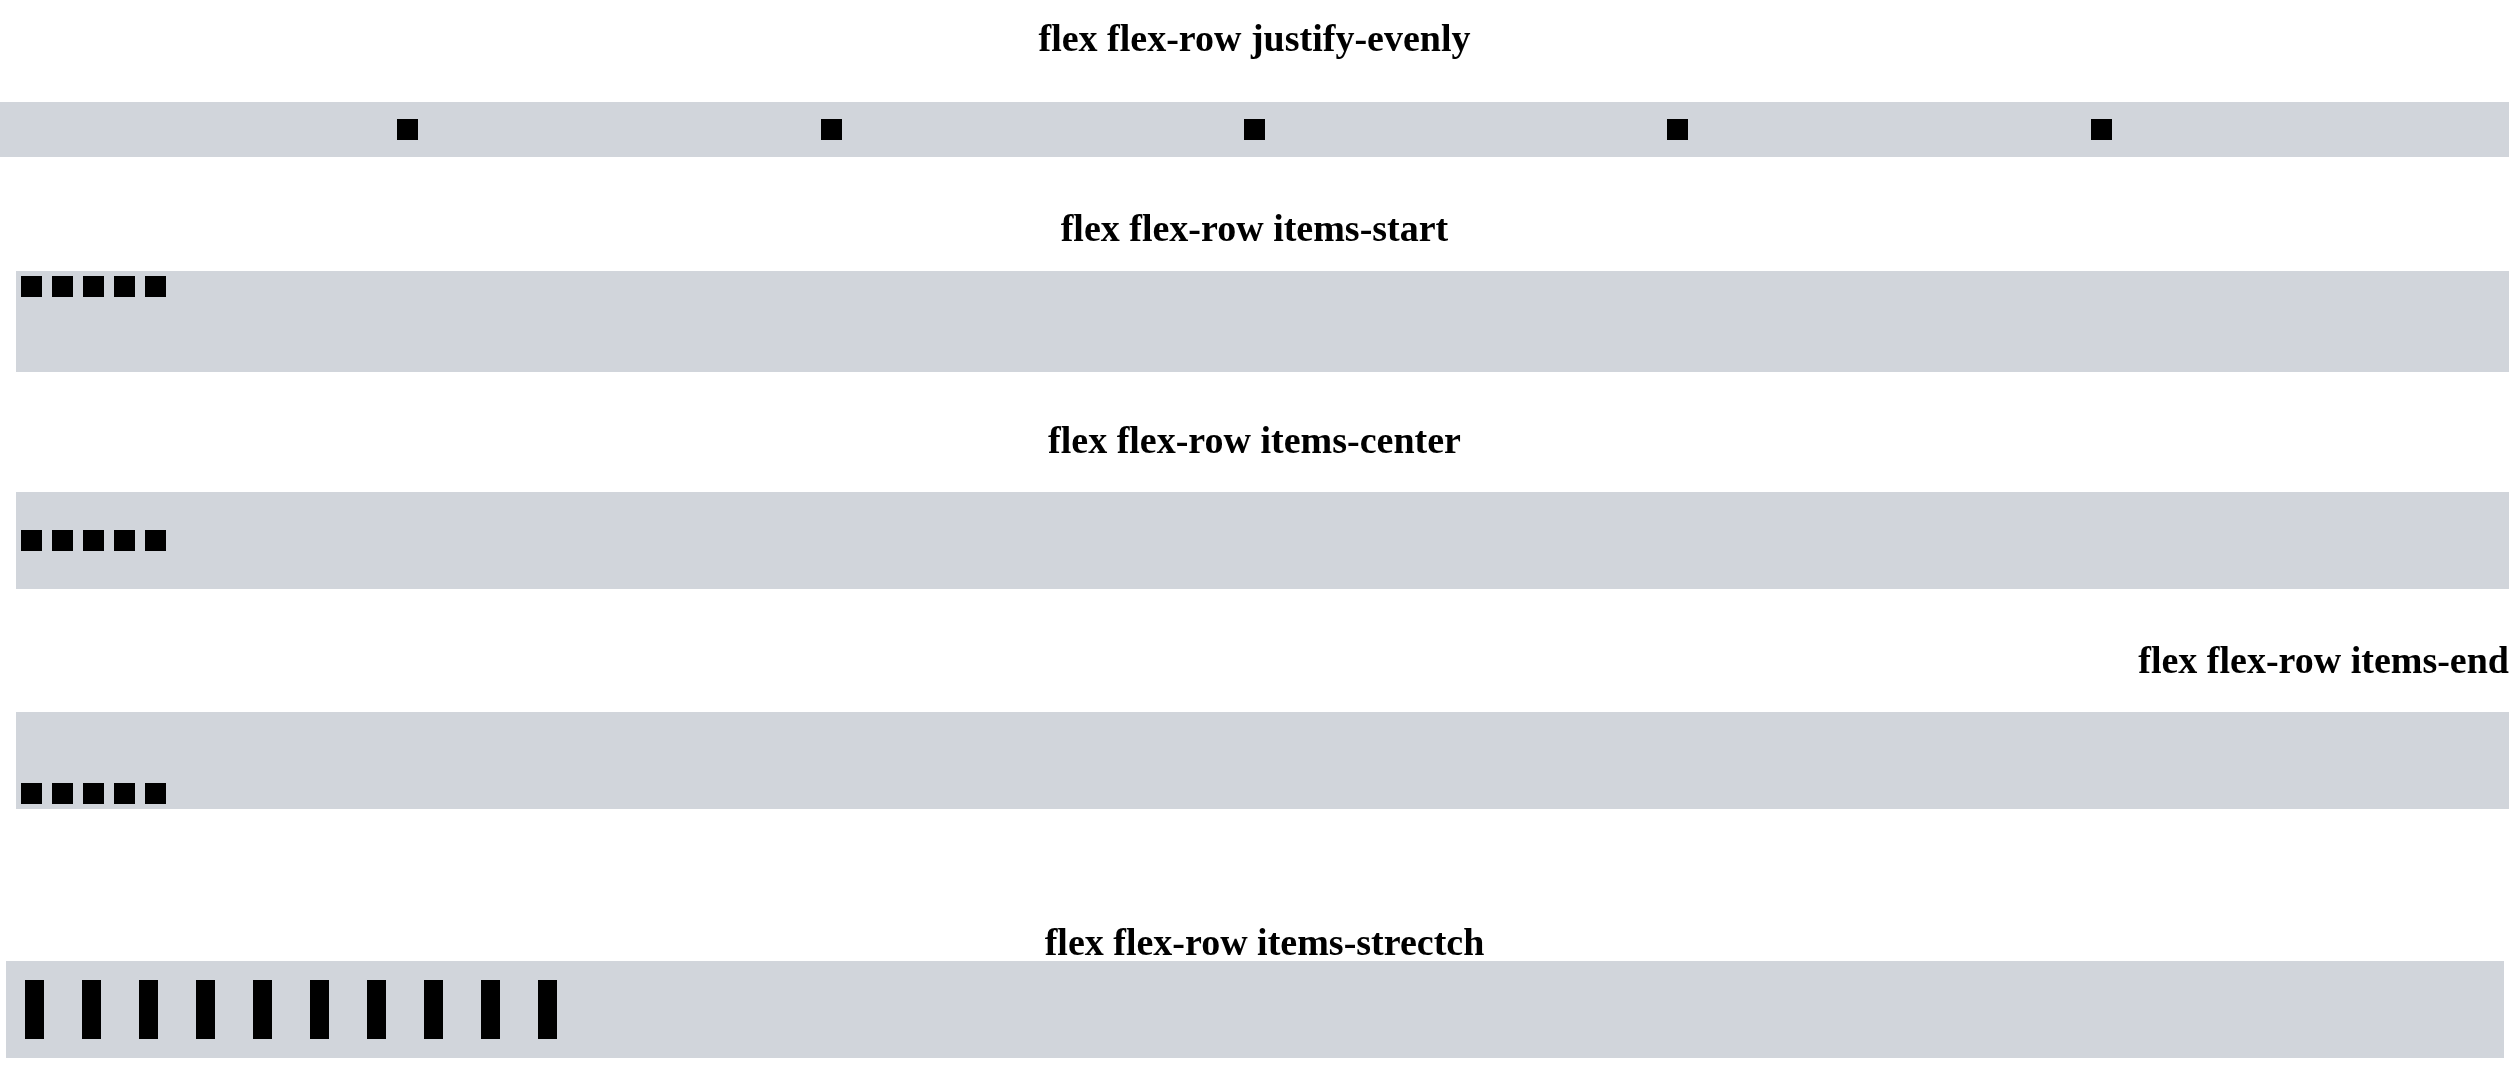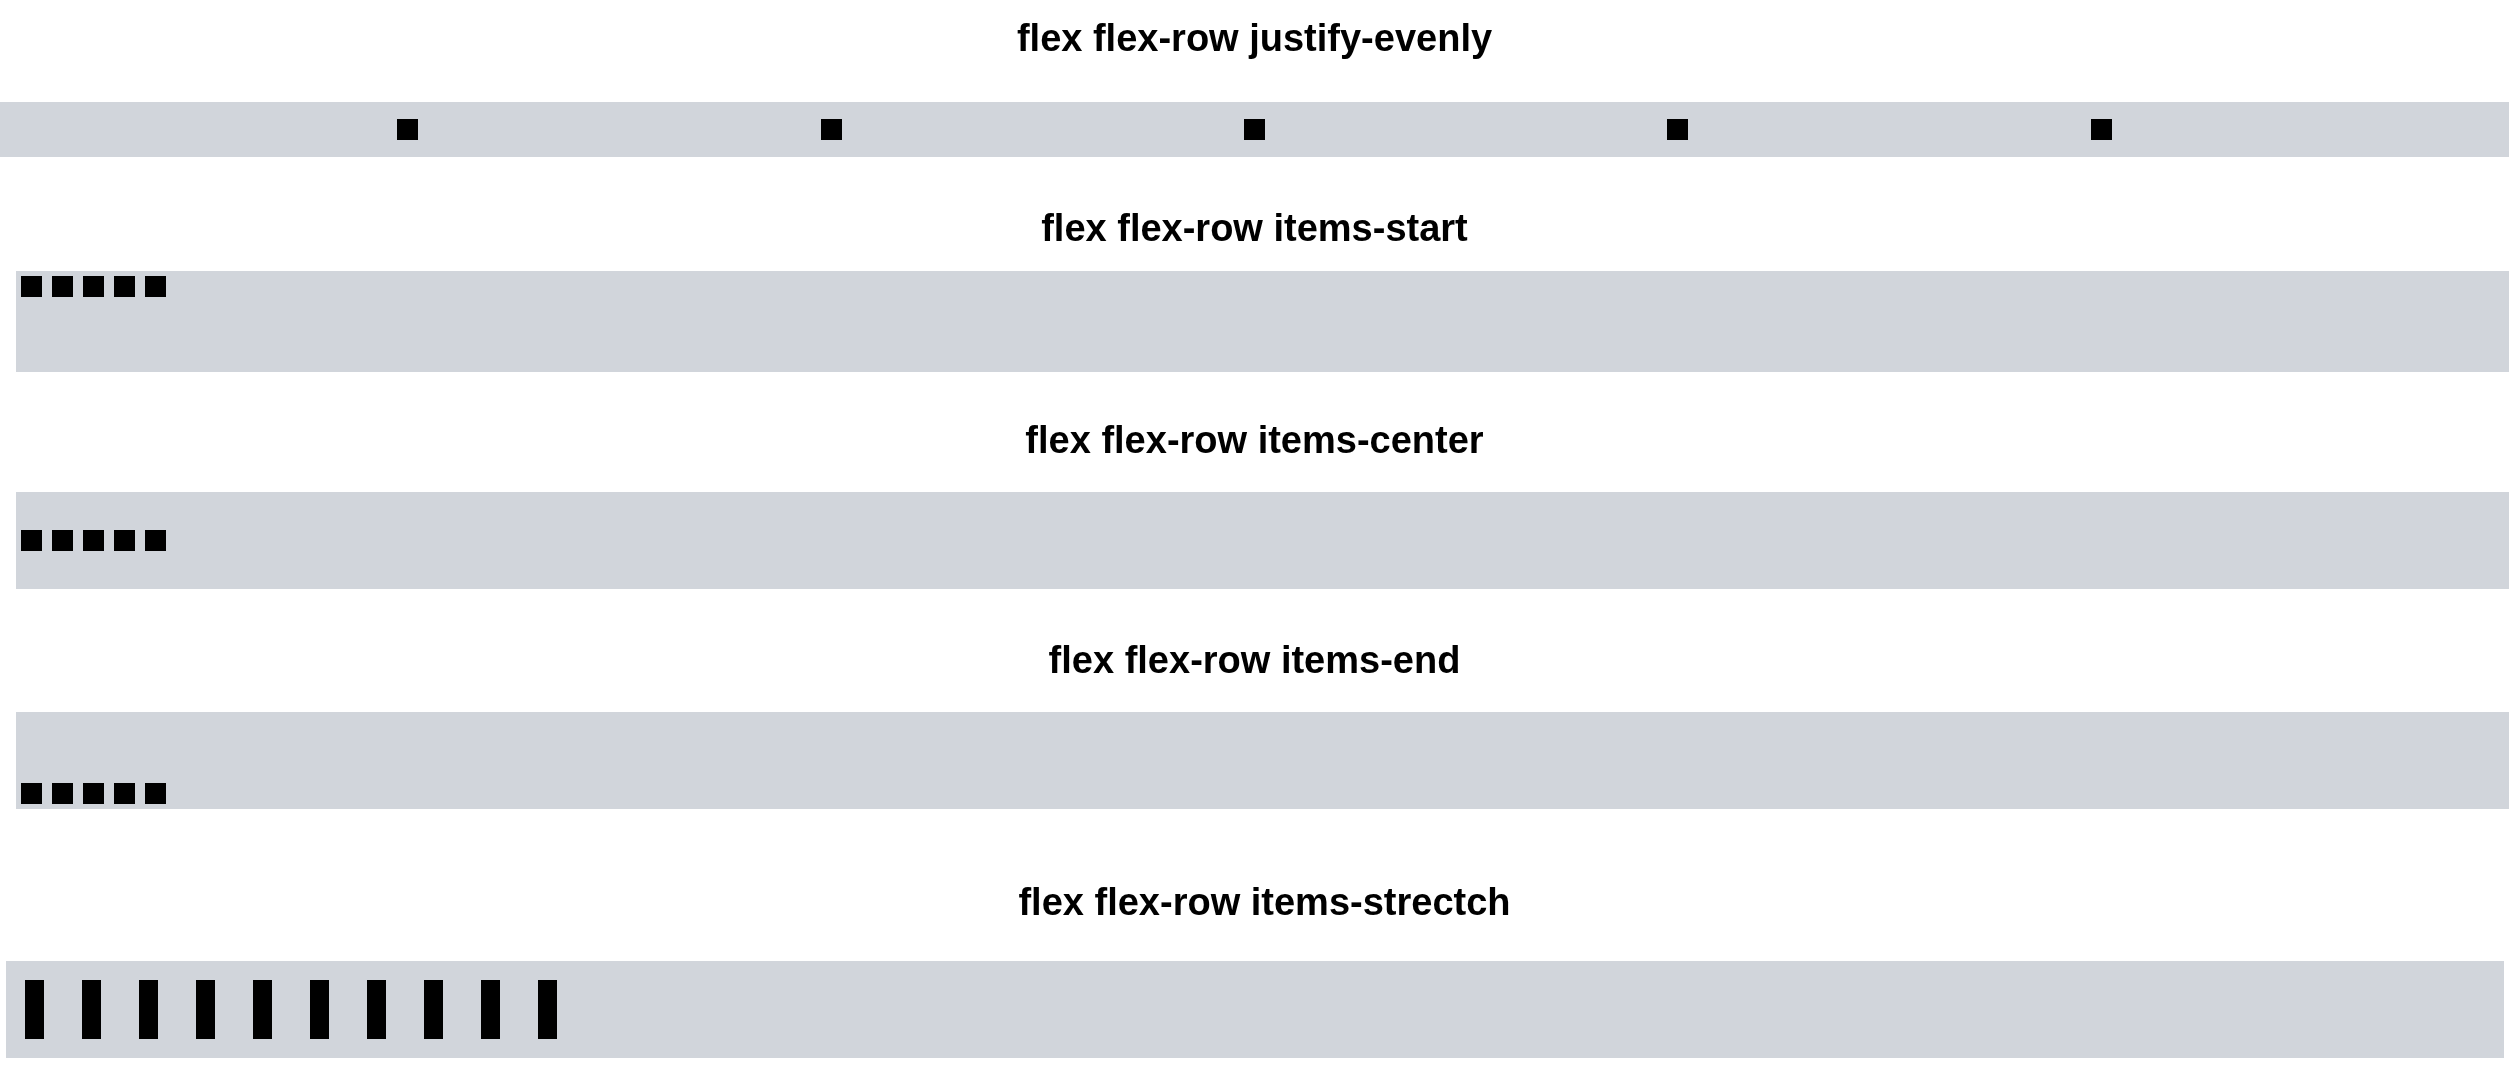--- a/index.html
+++ b/index.html
@@ -16,40 +16,41 @@
     position: absolute;
     left: 0;
     width: 2509px;
     margin: 0;
     text-align: center;
     font-size: 38px;
     font-weight: 700;
     line-height: 65px;
     color: #000000;
     letter-spacing: 0px;
+    font-family: Liberation Serif, serif;
   }
   .bar {
     position: absolute;
     background: var(--bar-bg, #d1d5db);
     display: flex;
     flex-direction: row;
   }
   .item {
     flex: none;
     width: 21px;
     height: 21px;
     margin: 5px;
     background: var(--item-bg, #000000);
   }
   
   .h1 { top: 6px; }
   .h2 { top: 196px; }
   .h3 { top: 408px; }
-  .h4 { top: 628px; }
-  .h5 { top: 870px; padding-left: 20px; }
+  .h4 { top: 628px; text-align: right; }
+  .h5 { top: 910px; padding-left: 20px; }
   
   .b1 { top: 102px; left: 0;    width: 2509px; height: 55px;  justify-content: space-evenly; align-items: center; }
   .b2 { top: 271px; left: 16px; width: 2493px; height: 101px; justify-content: flex-start;   align-items: flex-start; }
   .b3 { top: 492px; left: 16px; width: 2493px; height: 97px;  justify-content: flex-start;   align-items: center; }
   .b4 { top: 712px; left: 16px; width: 2493px; height: 97px;  justify-content: flex-start;   align-items: flex-end; }
   .b5 { top: 961px; left: 6px;  width: 2498px; height: 97px;  justify-content: flex-start;   align-items: stretch; }
   .b5 .item { width: 19px; height: auto; margin: 19px; }
 </style>
 </head>
 <body style="background: rgb(255, 255, 255);">

